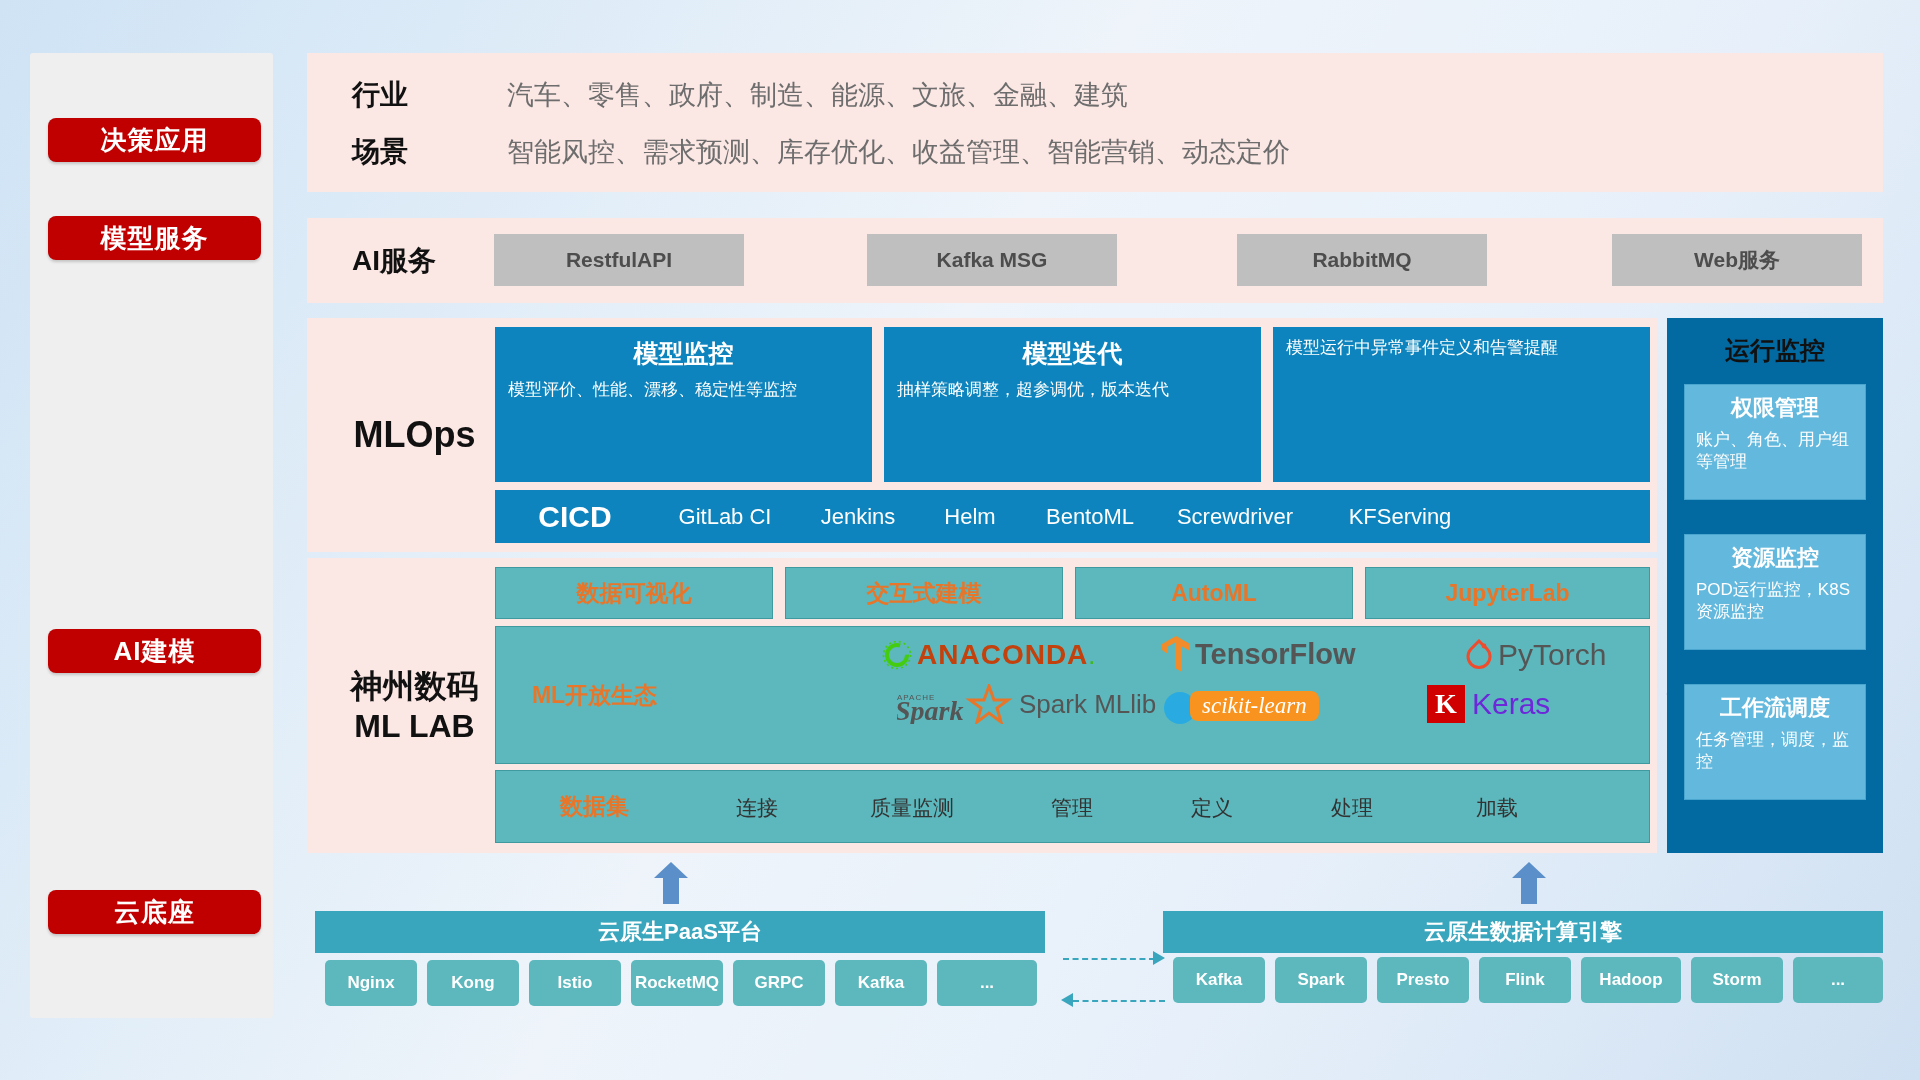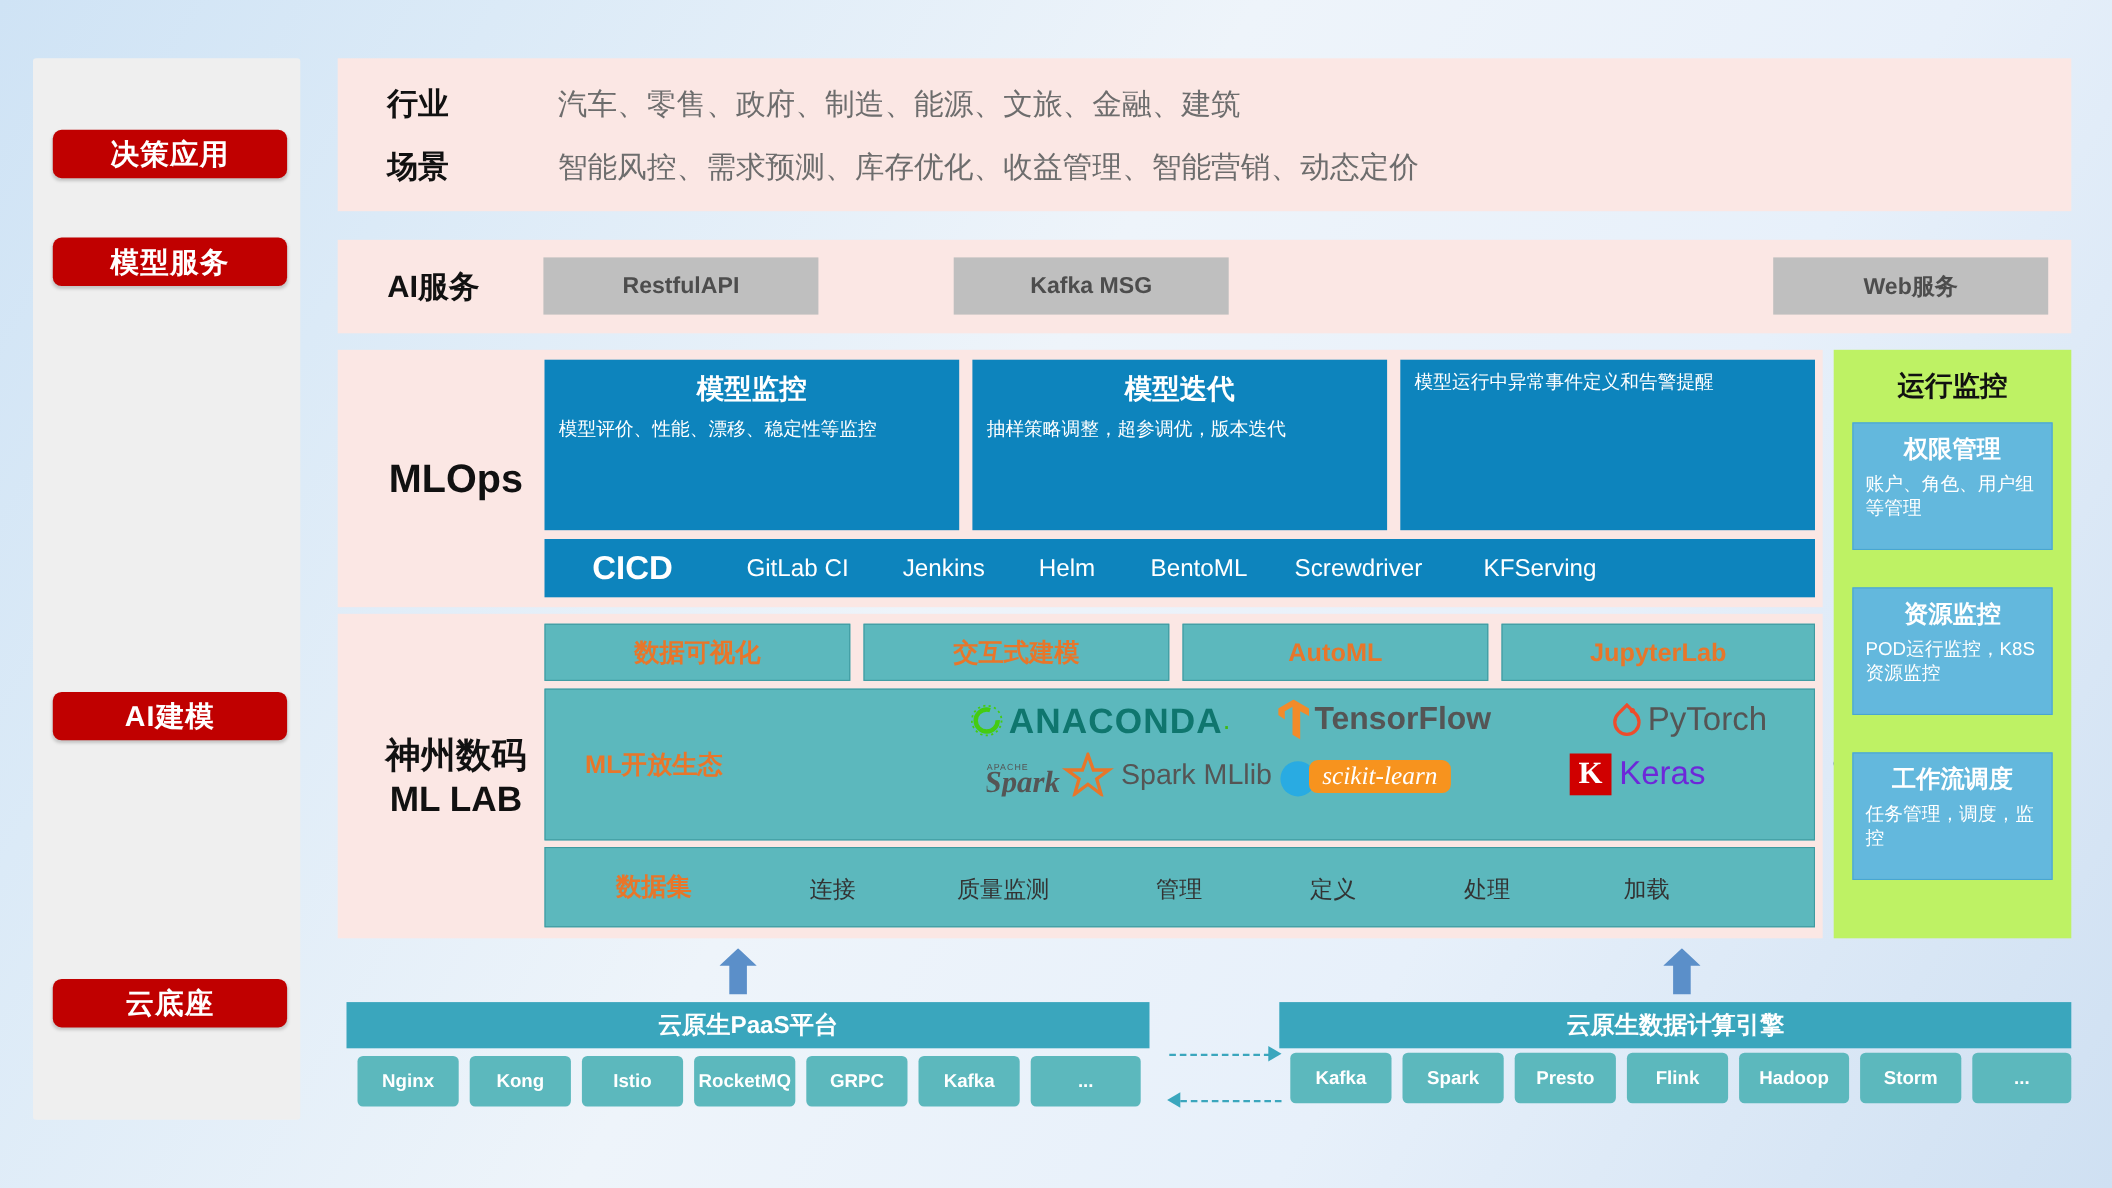--- a/index.html
+++ b/index.html
@@ -65,21 +65,21 @@
   }
   .teal-lead{
     position:absolute;color:#e8762a;font-weight:bold;font-size:23px;
     display:flex;align-items:center;
   }
   .teal-item{
     position:absolute;color:#333;font-size:21px;text-align:center;
   }
 
   
-  .mon-col{position:absolute;background:#bef264;}
+  .mon-col{position:absolute;background:#0369a1;}
   .mon-title{
     position:absolute;width:100%;text-align:center;font-weight:bold;font-size:25px;color:#111;
   }
   .mon-card{
     position:absolute;background:#63b8dd;color:#fff;box-sizing:border-box;
     padding:8px 11px;border:1px solid #4aa6cf;
   }
   .mon-card .mc-title{text-align:center;font-weight:bold;font-size:22px;margin-bottom:6px;}
   .mon-card .mc-body{font-size:17px;line-height:1.32;}
 
@@ -118,20 +118,21 @@
     <div style="position:absolute;left:200px;top:18px;height:48px;display:flex;align-items:center;font-size:27px;color:#6d6d6d;">汽车、零售、政府、制造、能源、文旅、金融、建筑</div>
 
     <div class="row-label" style="left:45px;top:75px;width:120px;height:48px;font-size:28px;">场景</div>
     <div style="position:absolute;left:200px;top:75px;height:48px;display:flex;align-items:center;font-size:27px;color:#6d6d6d;">智能风控、需求预测、库存优化、收益管理、智能营销、动态定价</div>
   </div>
 
   <div class="pinkband" style="left:307px;top:218px;width:1576px;height:85px;">
     <div class="row-label" style="left:45px;top:0;width:160px;height:85px;font-size:28px;">AI服务</div>
     <div class="chip-gray" style="left:187px;top:16px;width:250px;height:52px;">RestfulAPI</div>
     <div class="chip-gray" style="left:560px;top:16px;width:250px;height:52px;">Kafka MSG</div>
+    <div class="chip-gray" style="left:930px;top:16px;width:250px;height:52px;">RabbitMQ</div>
     <div class="chip-gray" style="left:1305px;top:16px;width:250px;height:52px;">Web服务</div>
   </div>
 
   <div class="pinkband" style="left:307px;top:318px;width:1350px;height:234px;">
     <div class="row-label" style="left:20px;top:0;width:175px;height:234px;justify-content:center;font-size:36px;">MLOps</div>
 
     <div class="blue-card" style="left:188px;top:9px;width:377px;height:155px;">
       <div class="bc-title">模型监控</div>
       <div class="bc-body">模型评价、性能、漂移、稳定性等监控</div>
     </div>
@@ -166,21 +167,21 @@
     <div class="teal-tab" style="left:1058px;top:9px;width:285px;height:52px;">JupyterLab</div>
 
     <div class="teal-panel" style="left:188px;top:68px;width:1155px;height:138px;"></div>
     <div class="teal-lead" style="left:200px;top:68px;width:175px;height:138px;justify-content:center;">ML开放生态</div>
 
     <div class="logo" style="left:575px;top:80px;height:34px;">
       <svg width="30" height="30" viewBox="0 0 30 30">
         <circle cx="15" cy="15" r="10" fill="none" stroke="#44cc11" stroke-width="4" stroke-dasharray="50 12"></circle>
         <circle cx="15" cy="15" r="13.5" fill="none" stroke="#44cc11" stroke-width="1.6" stroke-dasharray="2 3"></circle>
       </svg>
-      <span class="logo-txt" style="font-size:32px;font-weight:bold;color:#0f766e;letter-spacing:1px;margin-left:5px;">ANACONDA</span>
+      <span class="logo-txt" style="font-size:28px;font-weight:bold;color:#c2410c;letter-spacing:1px;margin-left:5px;">ANACONDA</span>
       <span style="font-size:25px;color:#3fb914;">.</span>
     </div>
 
     <div class="logo" style="left:855px;top:76px;height:40px;">
       <svg width="28" height="36" viewBox="0 0 28 36">
         <polygon points="14,0 28,8 28,15 20,10.5 20,36 13,32 13,6.5 6,10.5 6,18 0,14 0,8" fill="#f28b2a"></polygon>
       </svg>
       <span class="logo-txt" style="font-size:29px;font-weight:bold;color:#555;margin-left:5px;">TensorFlow</span>
     </div>
 

